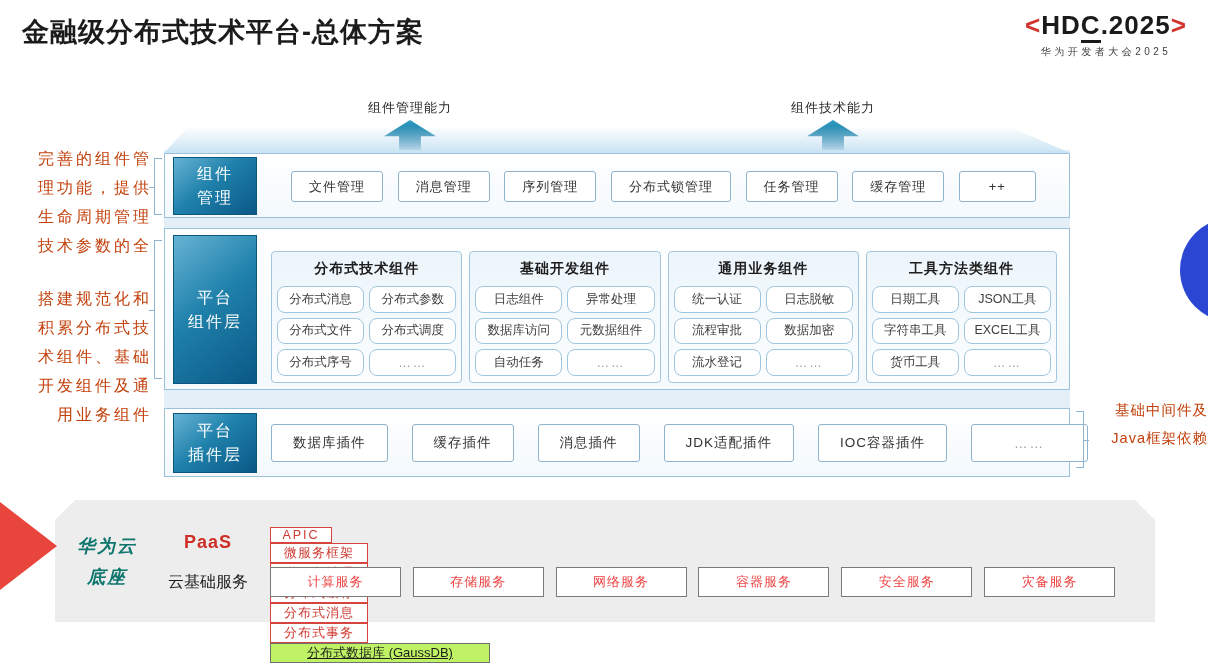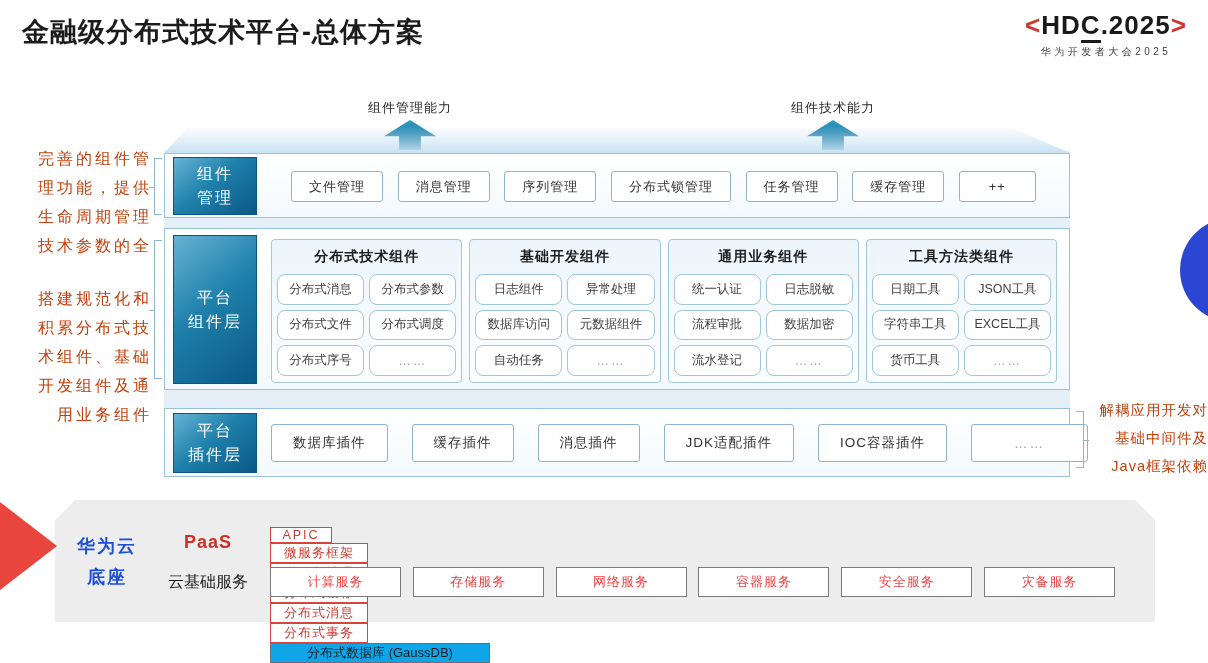--- a/index.html
+++ b/index.html
@@ -40,21 +40,21 @@
   .row-comp .layer-label { top:6px; height:149px; }
   .row-plug .layer-label { top:4px; height:60px; }
 
   .box { display:flex; align-items:center; justify-content:center; background:#fff; border:1px solid #8fb3cc; border-radius:3px; color:#333; font-size:13px; letter-spacing:1px; white-space:nowrap; }
 
   .r1-items { position:absolute; left:126px; right:33px; top:17px; height:31px; display:flex; justify-content:space-between; }
   .r1-items .box { padding:0 17px; }
   .r1-items .box:last-child { padding:0 29px; }
 
   .groups { position:absolute; left:106px; right:12px; top:10px; height:144px; display:flex; gap:7px; }
-  .group { flex:1; background:linear-gradient(180deg,#ecf5fb 0%,#fdfeff 100%); border:1px solid #a3c6de; border-radius:4px; padding:0 5px 6px; display:flex; flex-direction:column; }
+  .group { flex:1; background:linear-gradient(180deg,#ecf5fb 0%,#fdfeff 100%); border:1px solid #a3c6de; border-radius:4px; padding:0 5px 6px; display:flex; flex-direction:column;margin-top:12px; }
   .group-title { height:34px; display:flex; align-items:center; justify-content:center; font-size:14px; font-weight:bold; color:#1d1d1d; letter-spacing:1px; }
   .pills { flex:1; display:grid; grid-template-columns:1fr 1fr; gap:5px; }
   .pill { display:flex; align-items:center; justify-content:center; background:#fff; border:1px solid #9fc6de; border-radius:8px; font-size:12.5px; color:#3e3e3e; white-space:nowrap; }
   .pill:last-child { color:#9aa0a6; letter-spacing:2px; }
 
   .r3-items { position:absolute; left:106px; right:23px; top:15px; height:38px; display:flex; justify-content:space-between;gap:24px; }
   .r3-items .box { padding:0 21px; font-size:13.5px; }
   .r3-items .box:last-child { color:#9aa0a6; letter-spacing:2px; padding:0 42px; }
 
   
@@ -71,30 +71,30 @@
   .bracket-r { position:absolute; left:1076px; top:411px; width:8px; height:57px; border:1px solid #8fb4cf; border-left:none; }
   .bracket-r i { position:absolute; right:-6px; top:50%; width:6px; height:1px; background:#8fb4cf; }
 
   .blue-circle { position:absolute; left:1180px; top:218px; width:104px; height:104px; border-radius:50%; background:#2a46d2; }
 
   
   .panel { position:absolute; left:55px; top:500px; width:1100px; height:122px; background:#ededed;
     clip-path:polygon(20px 0, calc(100% - 20px) 0, 100% 20px, 100% 100%, 0 100%, 0 20px); }
   .red-arrow { position:absolute; left:0; top:502px; width:57px; height:88px; background:#e8463c;
     clip-path:polygon(0 0,100% 50%,0 100%); }
-  .fnd-label { position:absolute; left:62px; top:531px; width:90px; text-align:center; font-size:18px; font-weight:bold; color:#1d4ed8; line-height:31px; letter-spacing:2px; }
+  .fnd-label { position:absolute; left:62px; top:531px; width:90px; text-align:center; font-size:18px; font-weight:bold; color:#0f766e; line-height:31px; letter-spacing:2px;font-style:italic; }
   .fnd-label span { display:block; }
   .paas-label { position:absolute; left:160px; top:532px; width:96px; text-align:center; font-size:18px; font-weight:bold; color:#cf2e27; letter-spacing:1px; }
   .iaas-label { position:absolute; left:160px; top:572px; width:96px; text-align:center; font-size:16px; color:#1c1c1c; }
 
   .paas-row { position:absolute; left:270px; top:527px; width:845px; height:30px; display:flex; justify-content:space-between;flex-direction:column; }
   .rbox { display:flex; align-items:center; justify-content:center; background:#fff; border:1px solid #d5453d; color:#cf3a32; font-size:13px; letter-spacing:1px; white-space:nowrap; }
   .rbox.apic { width:62px; letter-spacing:2px; font-size:12.5px; }
   .rbox.w { width:98px; }
-  .dbox { display:flex; align-items:center; justify-content:center; background:#0ea5e9; border:1px solid #6f6f6f; color:#1c1c1c; font-size:13px; width:220px; white-space:nowrap; }
+  .dbox { display:flex; align-items:center; justify-content:center; background:#bef264; border:1px solid #6f6f6f; color:#1c1c1c; font-size:13px; width:220px; white-space:nowrap;text-decoration:underline; }
   .iaas-row { position:absolute; left:270px; top:567px; width:845px; height:30px; display:flex; justify-content:space-between; }
   .gbox { display:flex; align-items:center; justify-content:center; background:#fff; border:1px solid #7a7a7a; color:#ef4444; font-size:13px; width:131px; letter-spacing:1px; white-space:nowrap; }
 </style>
 </head>
 <body>
 
 <div class="canvas">
 
   <div class="page-title">金融级分布式技术平台-总体方案</div>
 
@@ -216,21 +216,20 @@
     <span>技术参数的全</span>
   </div>
   <div class="note note-left-2">
     <span>搭建规范化和</span>
     <span>积累分布式技</span>
     <span>术组件、基础</span>
     <span>开发组件及通</span>
     <span>用业务组件</span>
   </div>
   <div class="note note-right">
-    <span>解耦应用开发对</span>
     <span>基础中间件及</span>
     <span>Java框架依赖</span>
   </div>
 
   <div class="blue-circle"></div>
 
   <div class="panel"></div>
   <div class="red-arrow"></div>
 
   <div class="fnd-label">

